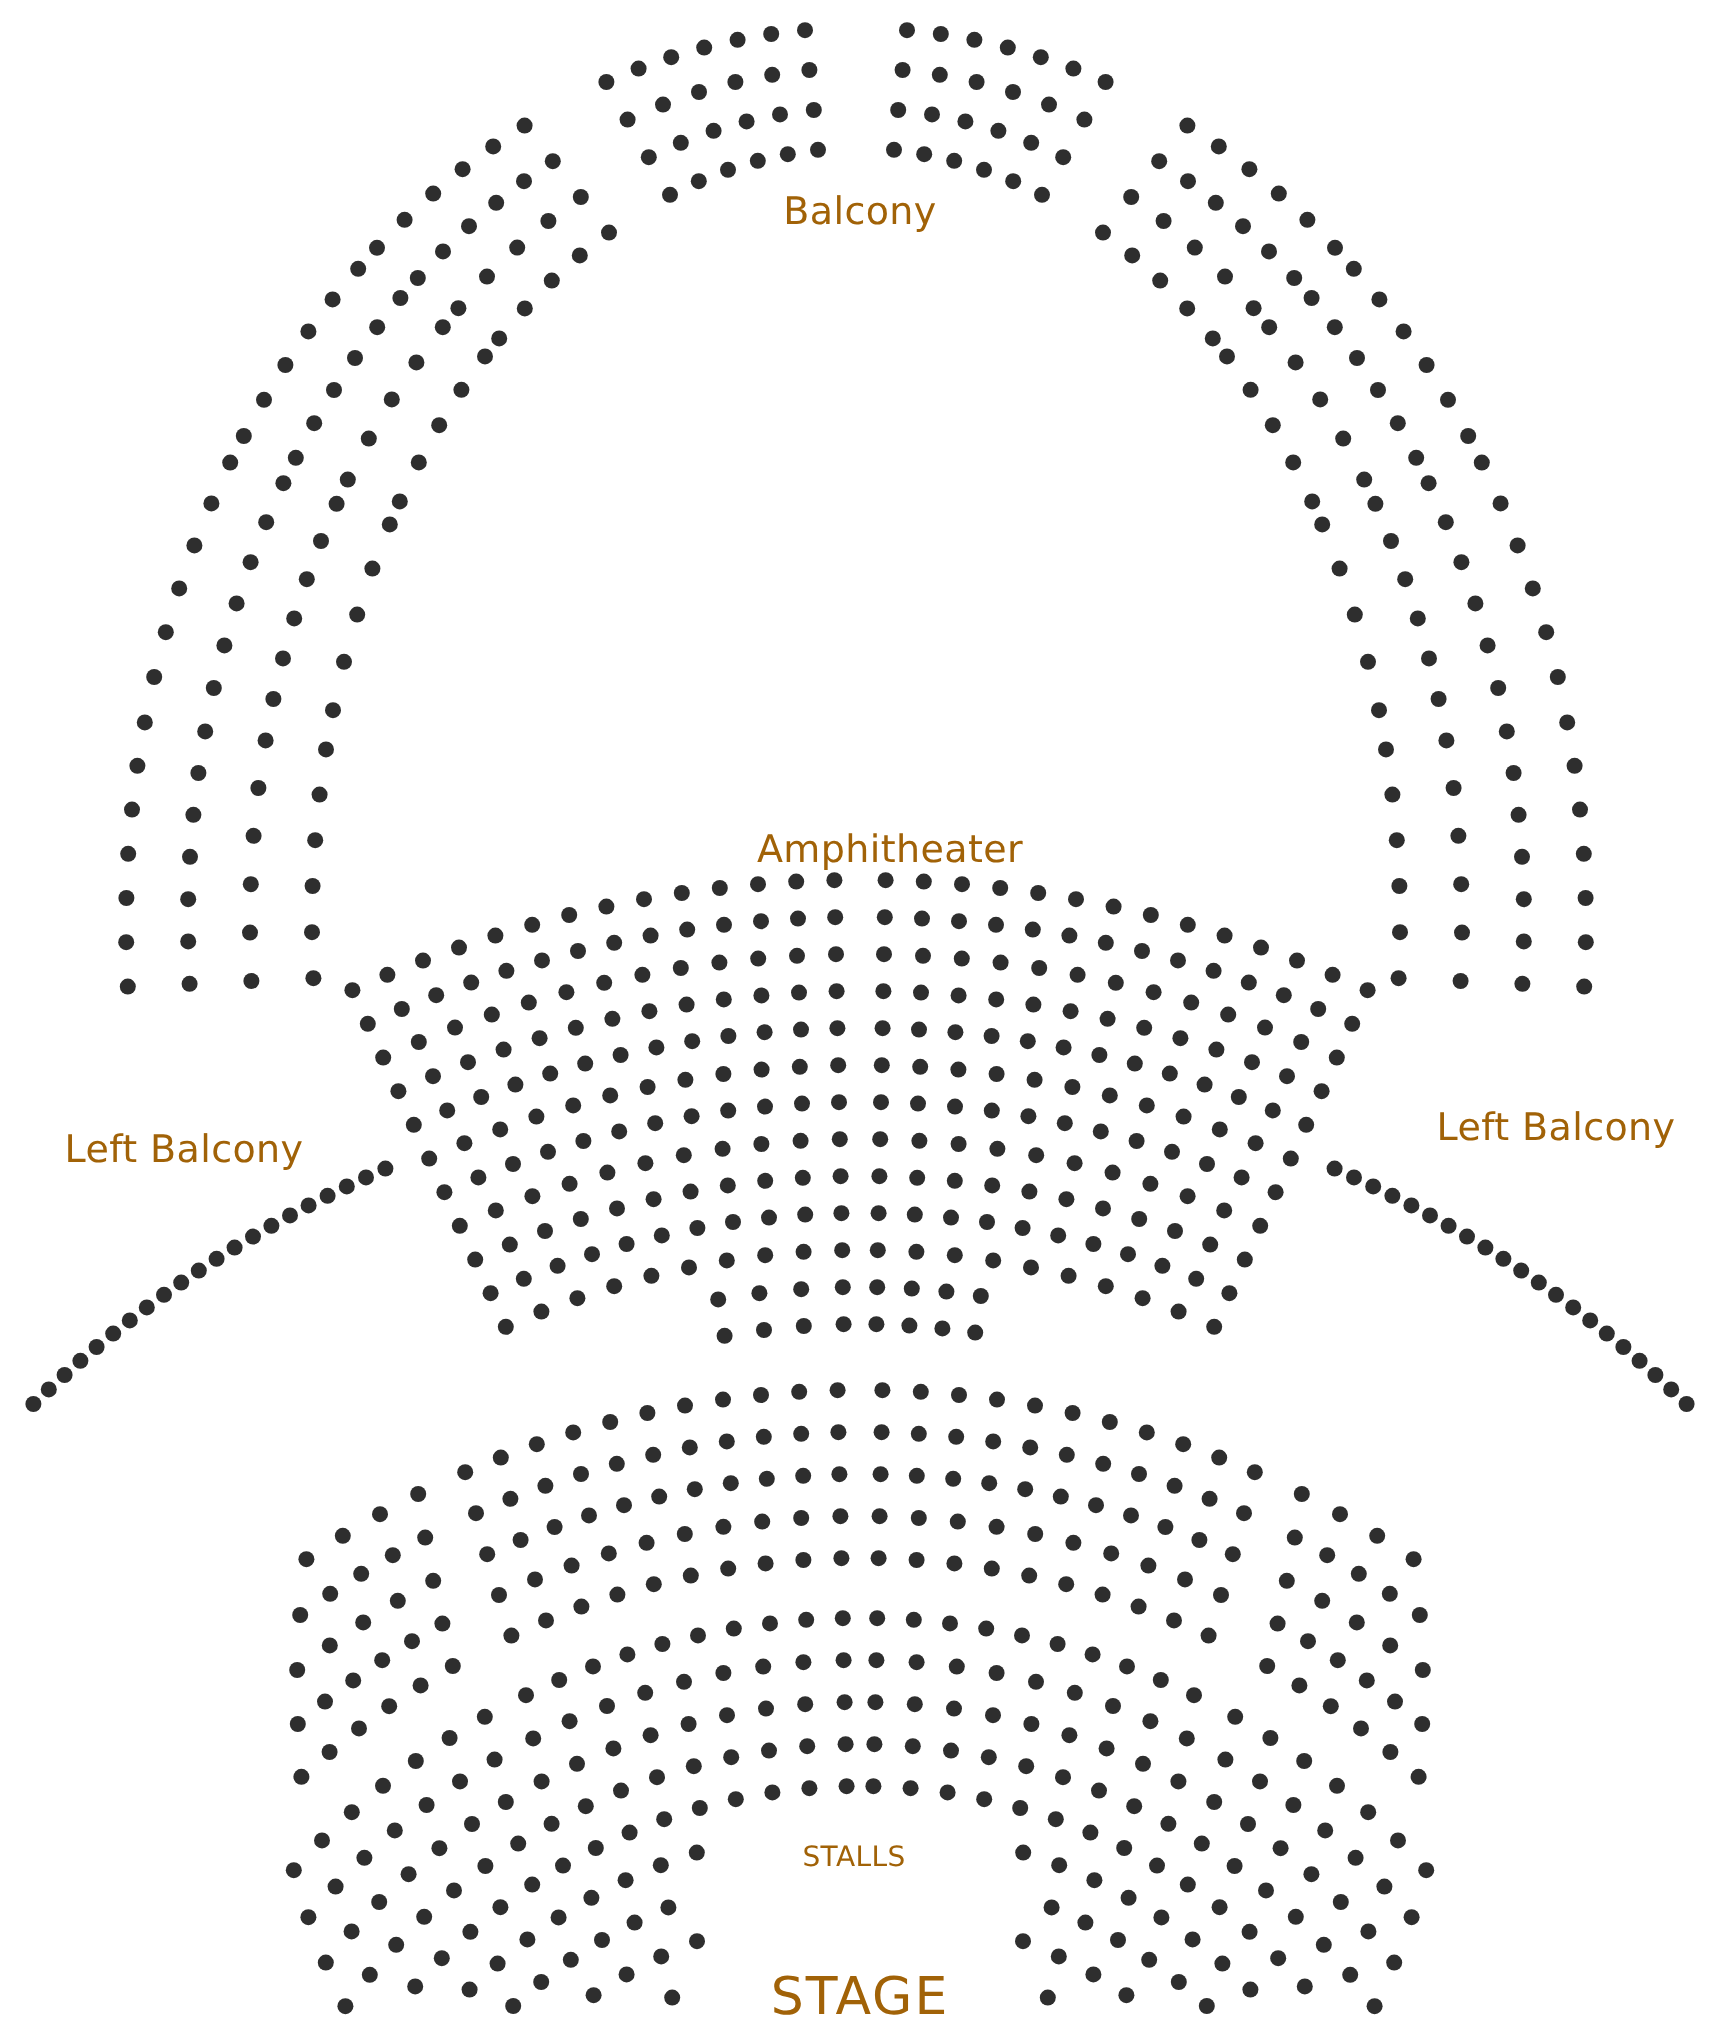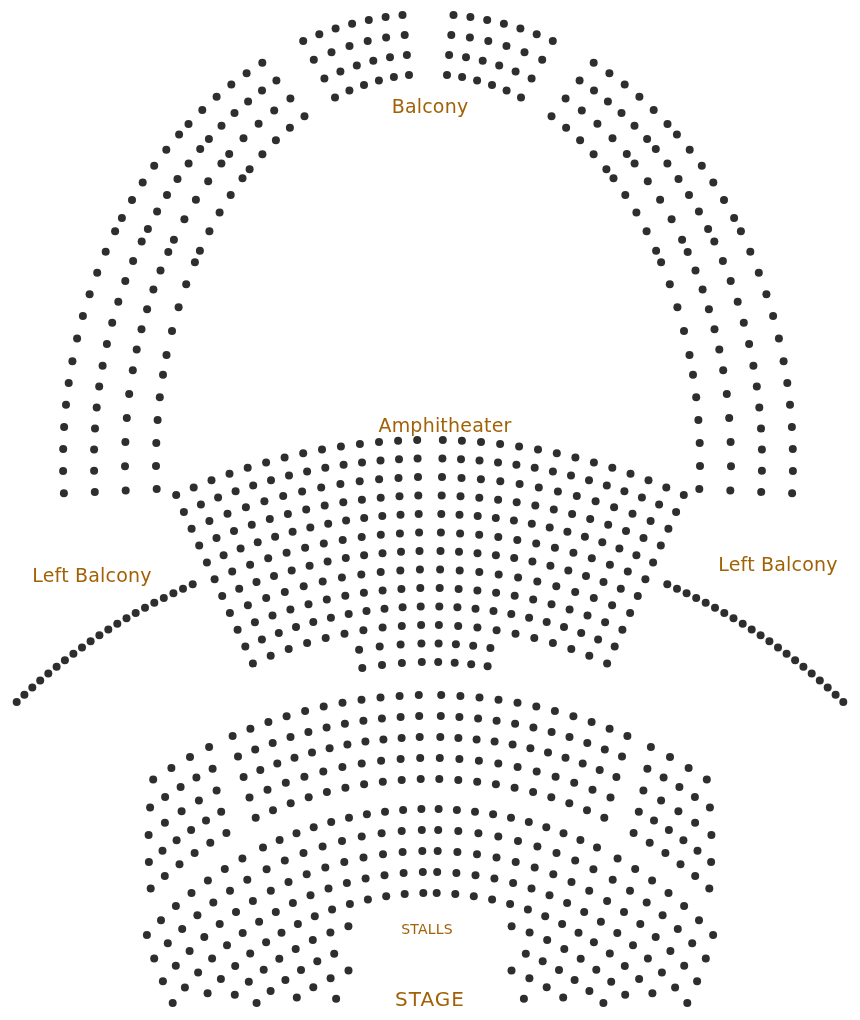--- a/index.html
+++ b/index.html
@@ -943,14 +943,14 @@
       <circle cx="546.7" cy="987.2" r="4" fill="#2e2e2e"></circle>
       <circle cx="563.2" cy="997.6" r="4" fill="#2e2e2e"></circle>
       <circle cx="523.9" cy="998.8" r="4" fill="#2e2e2e"></circle>
     </svg>
 
   <div class="label" style="left: 430px; top: 106px; font-size: 19px;">Balcony</div>
   <div class="label" style="left: 445px; top: 412px; font-size: 19px; margin-top: 13px;">Amphitheater</div>
   <div class="label" style="left: 92px; top: 575px; font-size: 19px;">Left Balcony</div>
   <div class="label" style="left: 778px; top: 564px; font-size: 19px;">Left Balcony</div>
   <div class="label" style="left: 427px; top: 929px; font-size: 14px;">STALLS</div>
-  <div class="label stage-label" style="left: 430px; top: 999px; font-size: 20px;">STAGE</div>
+  <div class="label stage-label" style="left: 430px; top: 999px; font-size: 26px;">STAGE</div>
 </div>
 
 </body></html>

